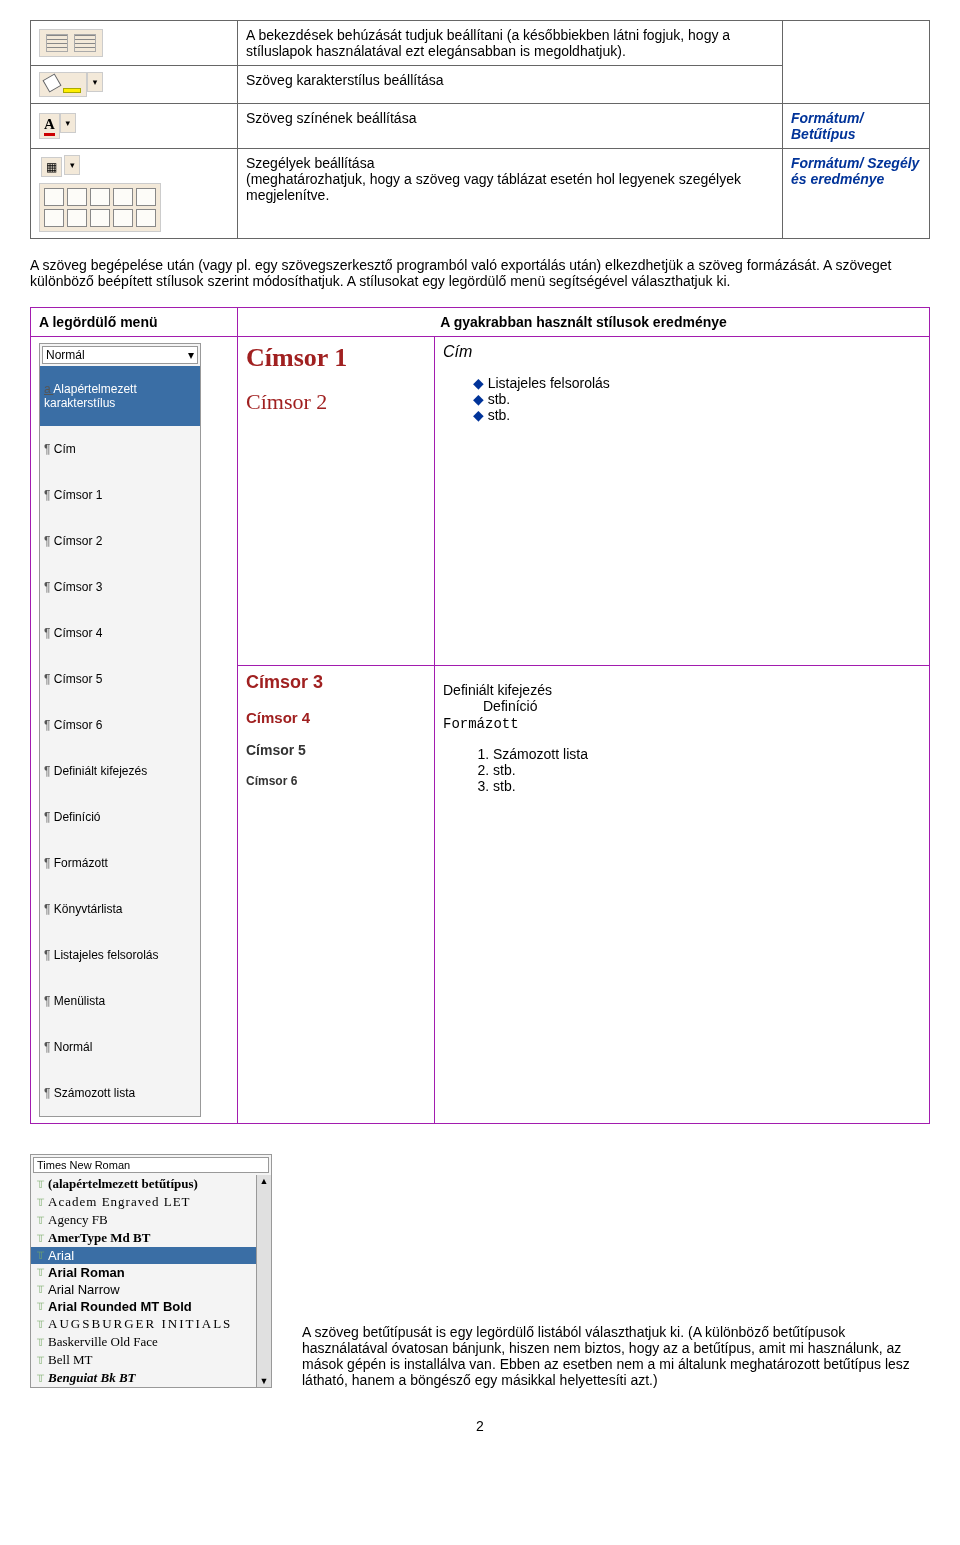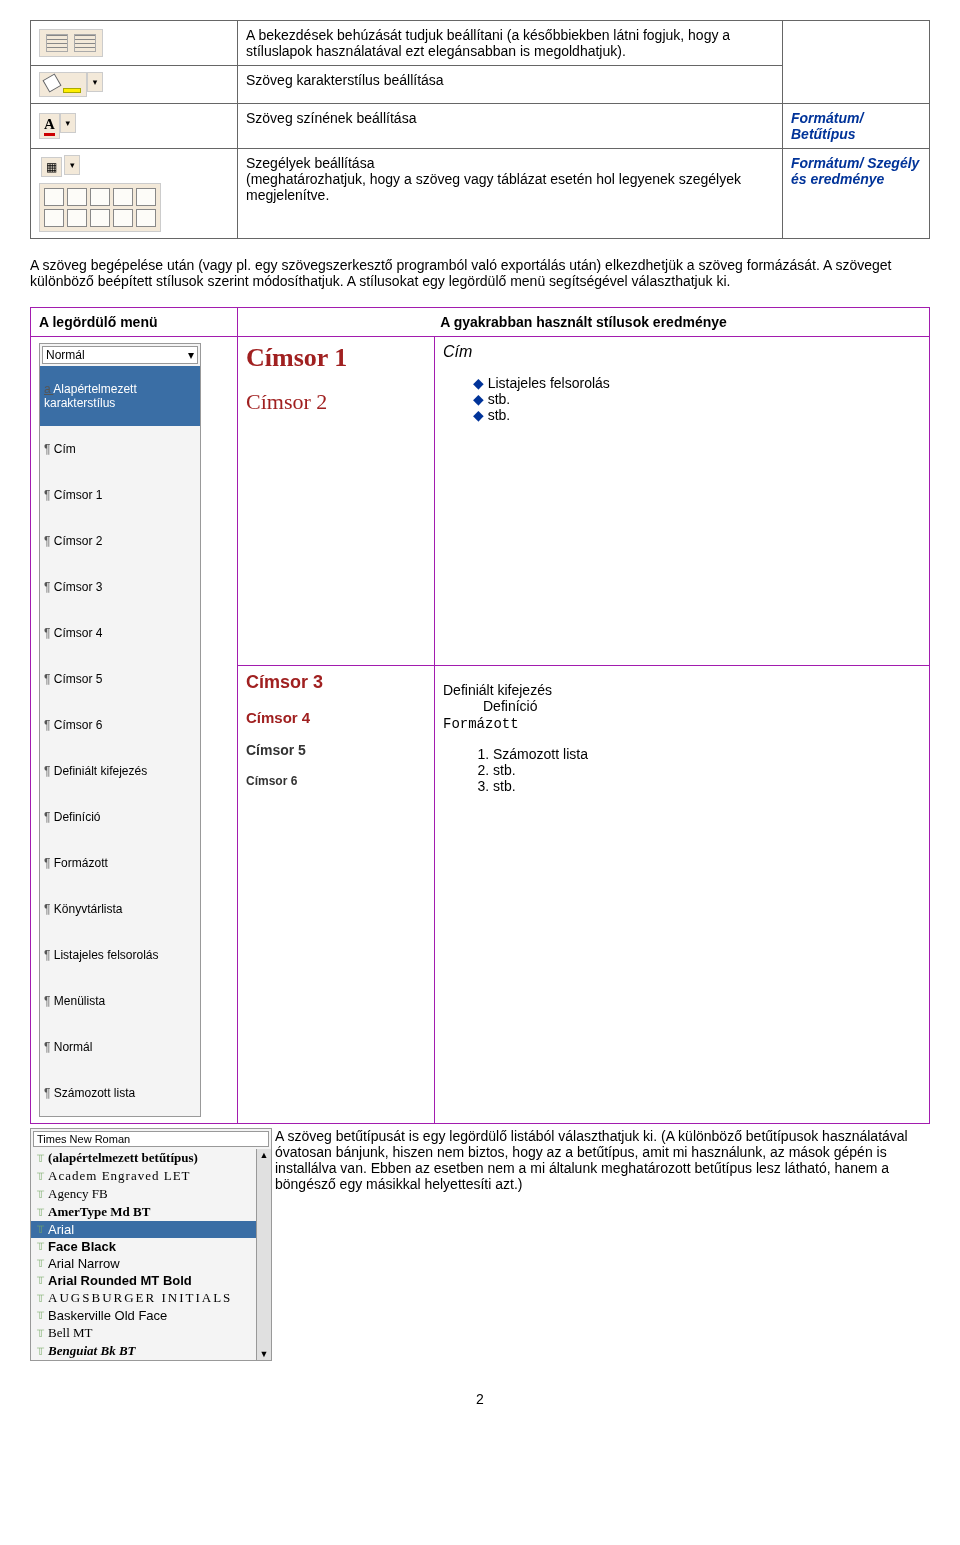--- a/index.html
+++ b/index.html
@@ -142,23 +142,23 @@
     display: flex;
     flex-direction: column;
     align-items: center;
   }
   .scrollbar .arrow {
     font-size: 9px;
     padding: 1px;
   }
   .lower-flex {
     display: flex;
-    gap: 3px;
-    margin-top: 4px;
-    align-items: flex-start;
+    gap: 30px;
+    margin-top: 30px;
+    align-items: flex-end;
   }
   .lower-flex .text {
     flex: 1;
   }
   .page-num {
     text-align: center;
     margin-top: 30px;
   }
   
   .border-grid {
@@ -368,37 +368,37 @@
           <div class="row">
             <span class="tt">𝕋</span>
             <span style="font-family:serif;font-weight:bold">AmerType Md BT</span>
           </div>
           <div class="row sel">
             <span class="tt">𝕋</span>
             <span style="font-family:Arial">Arial</span>
           </div>
           <div class="row">
             <span class="tt">𝕋</span>
-            <span style="font-family:'Arial Black',Arial;font-weight:900">Face Black</span>
+            <span style="font-family:'Arial Black',Arial;font-weight:900">Arial Roman</span>
           </div>
           <div class="row">
             <span class="tt">𝕋</span>
             <span style="font-family:'Arial Narrow',Arial">Arial Narrow</span>
           </div>
           <div class="row">
             <span class="tt">𝕋</span>
             <span style="font-family:Arial;font-weight:bold">Arial Rounded MT Bold</span>
           </div>
           <div class="row">
             <span class="tt">𝕋</span>
             <span style="font-family:serif;letter-spacing:2px;font-variant:small-caps">AUGSBURGER INITIALS</span>
           </div>
           <div class="row">
             <span class="tt">𝕋</span>
-            <span style="font-family:Liberation Sans, sans-serif">Baskerville Old Face</span>
+            <span style="font-family:Liberation Serif, serif">Baskerville Old Face</span>
           </div>
           <div class="row">
             <span class="tt">𝕋</span>
             <span style="font-family:serif">Bell MT</span>
           </div>
           <div class="row">
             <span class="tt">𝕋</span>
             <span style="font-family:serif;font-weight:bold;font-style:italic">Benguiat Bk BT</span>
           </div>
         </div>

